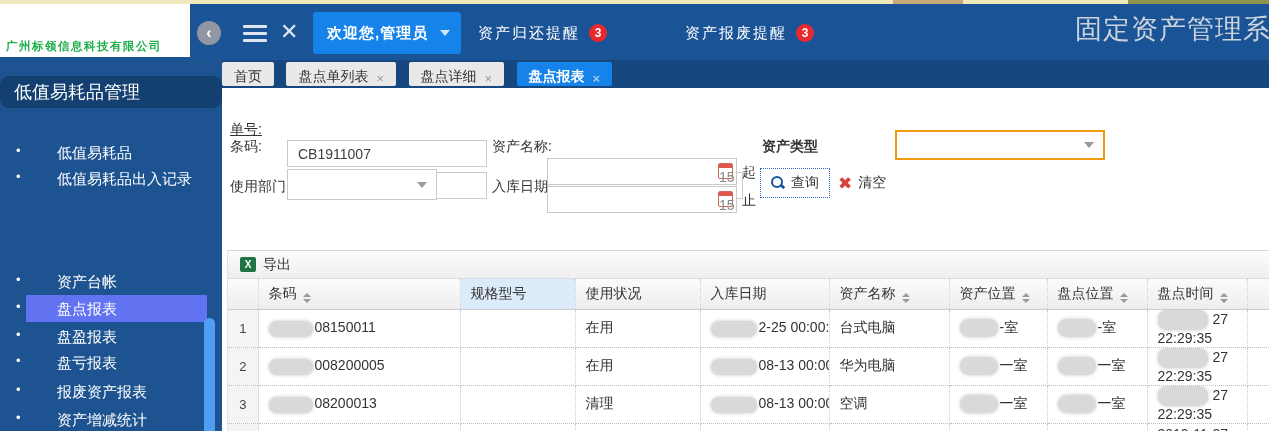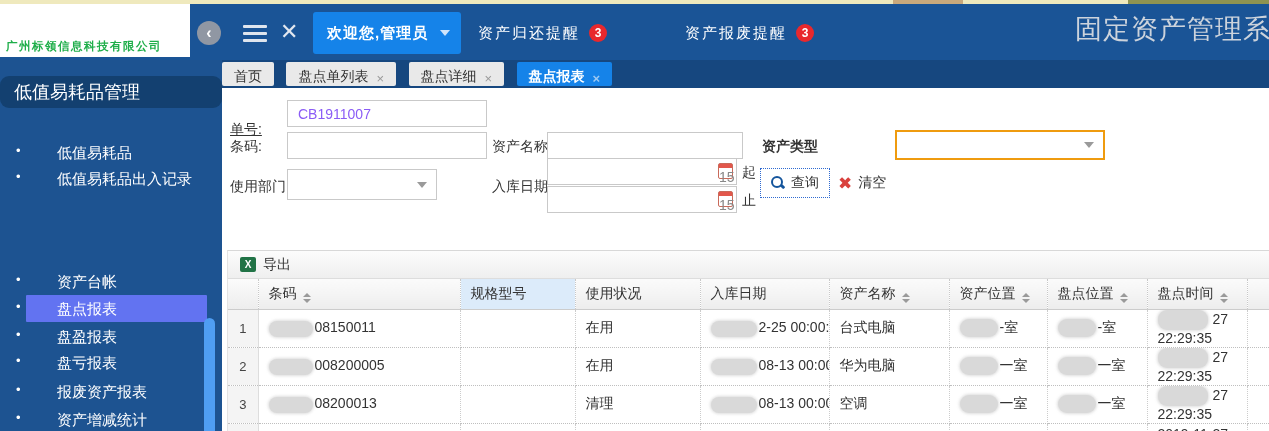--- a/index.html
+++ b/index.html
@@ -54,22 +54,22 @@
   .tabstrip { position:absolute; left:222px; top:60px; width:1047px; height:28px; background:#16477f; white-space:nowrap; }
   .tab { display:inline-flex; align-items:flex-end; height:24px; margin:2px 8px 0 0; padding:0 12px;
          background:#e9e9e9; border-radius:2px; font-size:14px; color:#333; cursor:pointer; }
   .tab .tab-close { margin-left:8px; color:#999; font-size:13px; }
   .tab.active { background:#1583e9; color:#fff; font-weight:bold; }
   .tab.active .tab-close { color:#9ec9f2; }
 
   
   .content { position:absolute; left:222px; top:88px; width:1047px; height:343px; background:#fff; }
   .f-label { position:absolute; font-size:14px; color:#333; white-space:nowrap; }
-  .f-input { position:absolute; border:1px solid #c9c9c9; background:#fff; font-size:14px; color:#8b5cf6;
-             padding:0 10px; outline:none; font-family:inherit; }
+  .f-input { position:absolute; border:1px solid #c9c9c9; background:#fff; font-size:14px; color:#404040;
+             padding:0 10px; outline:none; font-family:inherit;margin-top:40px; }
   .combo { position:absolute; background:#fff; border:1px solid #c9c9c9; cursor:pointer; }
   .combo.hl-orange { border:2px solid #ef9b0f; }
   .combo .caret { position:absolute; right:9px; top:50%; margin-top:-3px; width:0; height:0;
                   border-left:5px solid transparent; border-right:5px solid transparent; border-top:6px solid #9a9a9a; }
   .datebox { position:absolute; border:1px solid #c9c9c9; background:#fff; }
   .calendar-icon { position:absolute; right:3px; top:4px; width:15px; height:16px; border:1px solid #c96a5a;
                    background:#fff; border-radius:2px; cursor:pointer; }
   .calendar-icon .cal-top { position:absolute; left:0; top:0; width:100%; height:4px; background:#e2574c; }
   .calendar-icon .cal-day { position:absolute; left:0; top:5px; width:100%; text-align:left; font-size:14px; color:#888; }
   .query-btn { position:absolute; left:538px; top:80px; width:70px; height:30px; background:#fff;

